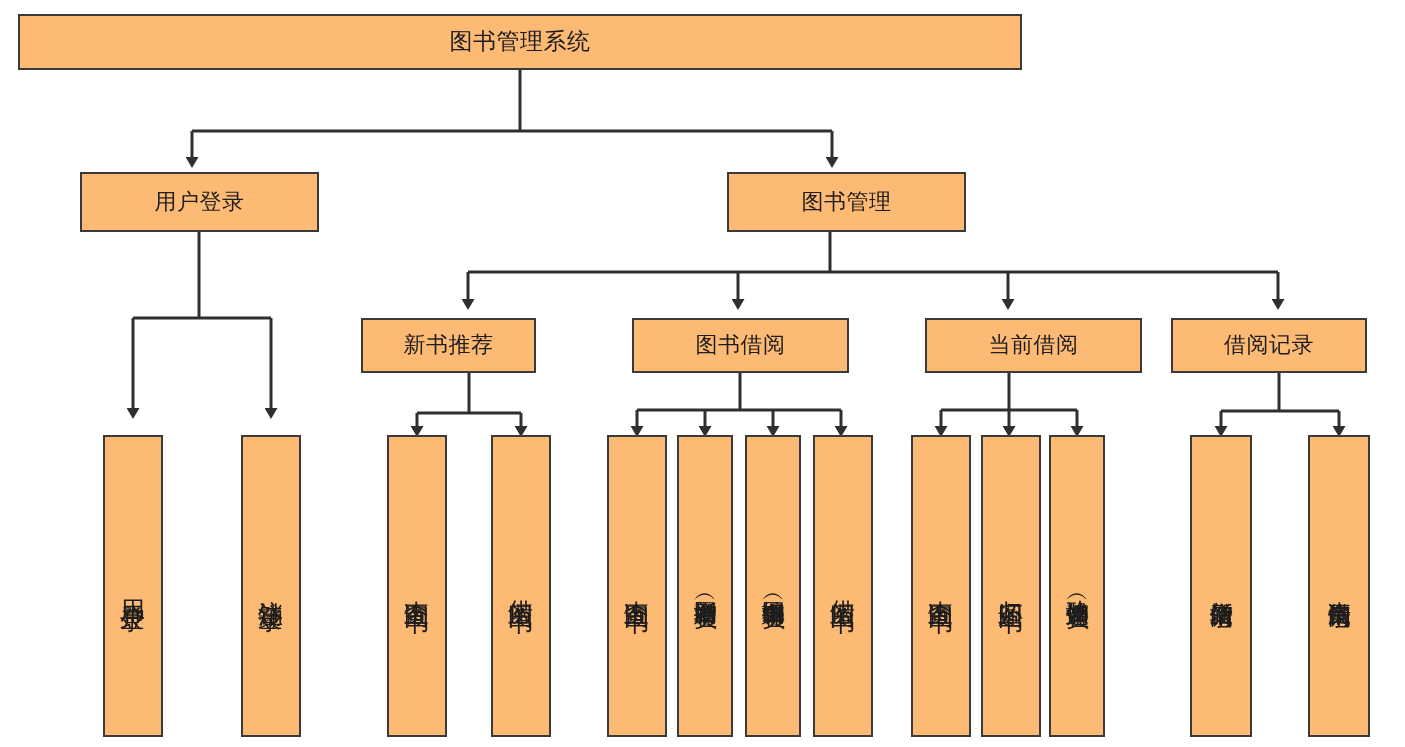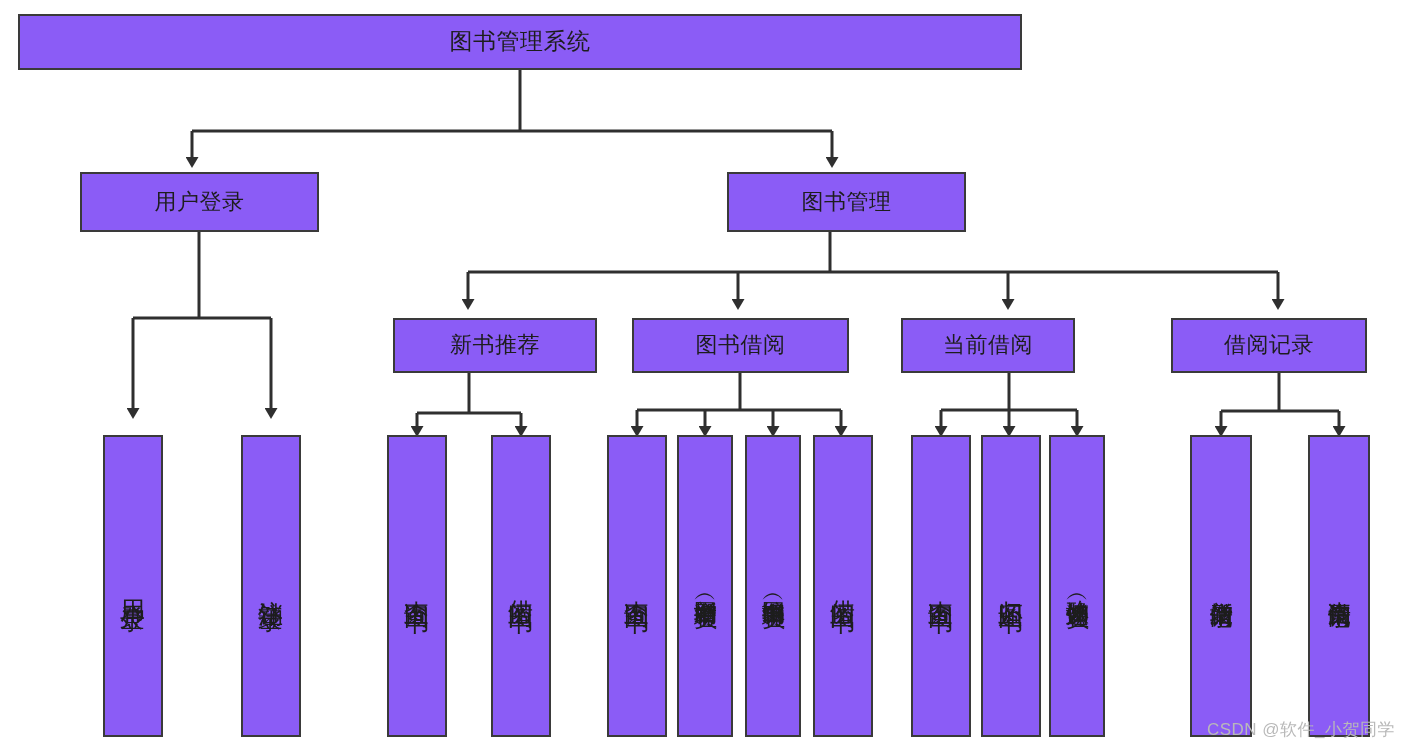--- a/index.html
+++ b/index.html
@@ -12,21 +12,21 @@
     position:relative;
   }
   #diagram-root{position:absolute;left:0;top:0;width:1405px;height:747px;}
 
   
   #connectors{position:absolute;left:0;top:0;width:1405px;height:747px;}
 
   .node{
     position:absolute;
     box-sizing:border-box;
-    background:#8b5cf6;
+    background:#fdba74;
     border:2.5px solid #3a3a3a;
     display:flex;
     align-items:center;
     justify-content:center;
     color:#1d1d1d;
     z-index:3;
   }
   .node .label{
     display:block;
     text-align:center;
@@ -122,27 +122,27 @@
     <span class="label">图书管理系统</span>
   </div>
 
   <div class="node h" style="left:80px;top:172px;width:239px;height:60px;">
     <span class="label">用户登录</span>
   </div>
   <div class="node h" style="left:711px;top:172px;width:239px;height:60px;margin-left:16px;">
     <span class="label">图书管理</span>
   </div>
 
-  <div class="node h" style="left:361px;top:318px;width:204px;height:55px;margin-left:32px;">
+  <div class="node h" style="left:361px;top:318px;width:175px;height:55px;">
     <span class="label">新书推荐</span>
   </div>
   <div class="node h" style="left:632px;top:318px;width:217px;height:55px;">
     <span class="label">图书借阅</span>
   </div>
-  <div class="node h" style="left:901px;top:318px;width:174px;height:55px;">
+  <div class="node h" style="left:925px;top:318px;width:217px;height:55px;">
     <span class="label">当前借阅</span>
   </div>
   <div class="node h" style="left:1171px;top:318px;width:196px;height:55px;">
     <span class="label">借阅记录</span>
   </div>
 
   <div class="node v" style="left:103px;top:435px;width:60px;height:302px;">
     <span class="label">用户登录</span>
   </div>
   <div class="node v" style="left:241px;top:435px;width:60px;height:302px;">
@@ -179,15 +179,14 @@
     <span class="label">确认归还（管理员）</span>
   </div>
 
   <div class="node v narrow" style="left:1190px;top:435px;width:62px;height:302px;">
     <span class="label">新增借阅记录</span>
   </div>
   <div class="node v narrow" style="left:1308px;top:435px;width:62px;height:302px;">
     <span class="label">查询借阅记录</span>
   </div>
 
-  <div id="watermark">CSDN @软件_小贺同学</div>
 
 </div>
 
 </body></html>

